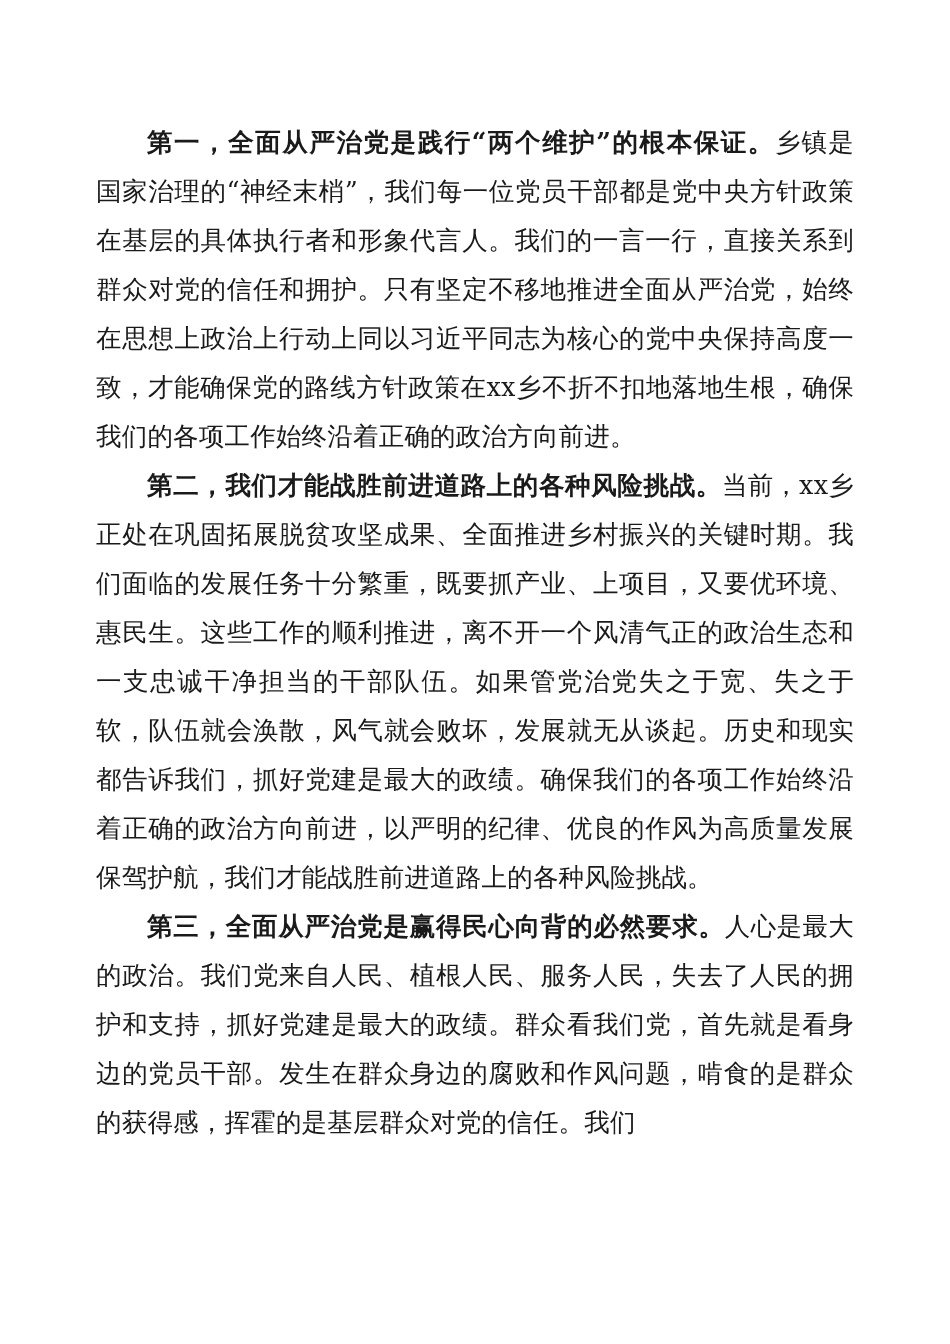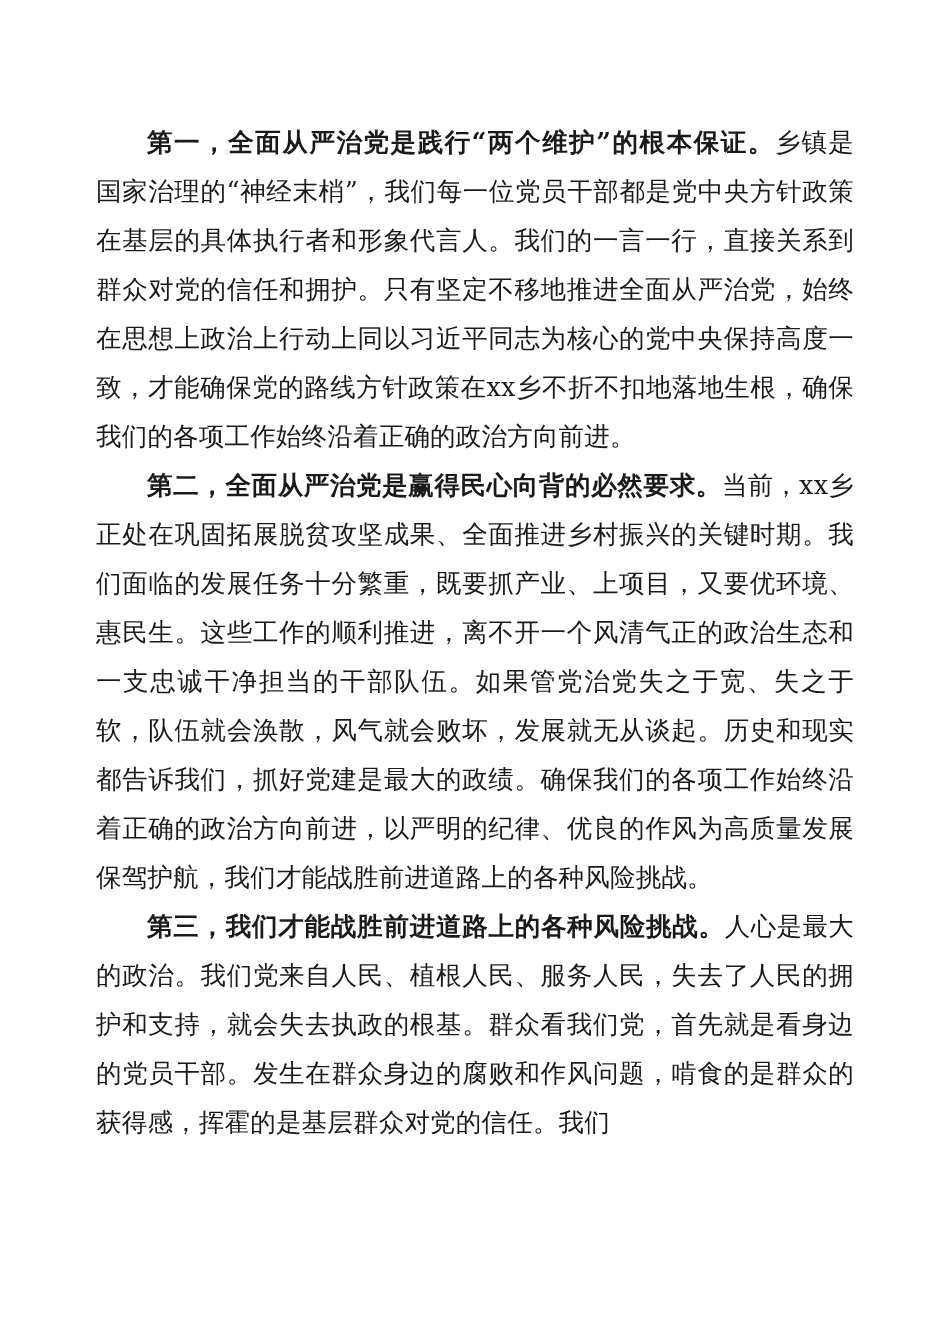--- a/index.html
+++ b/index.html
@@ -46,18 +46,18 @@
   }
 </style>
 </head>
 <body>
 
 <div class="page">
   <div class="doc-body">
 
     <p class="para"><span class="lead">第一，全面从严治党是践行“两个维护”的根本保证。</span><span>乡镇是国家治理的“神经末梢”，我们每一位党员干部都是党中央方针政策在基层的具体执行者和形象代言人。我们的一言一行，直接关系到群众对党的信任和拥护。只有坚定不移地推进全面从严治党，始终在思想上政治上行动上同以习近平同志为核心的党中央保持高度一致，才能确保党的路线方针政策在xx乡不折不扣地落地生根，确保我们的各项工作始终沿着正确的政治方向前进。</span></p>
 
-    <p class="para"><span class="lead">第二，全面从严治党是赢得民心向背的必然要求。</span><span>当前，xx乡正处在巩固拓展脱贫攻坚成果、全面推进乡村振兴的关键时期。我们面临的发展任务十分繁重，既要抓产业、上项目，又要优环境、惠民生。这些工作的顺利推进，离不开一个风清气正的政治生态和一支忠诚干净担当的干部队伍。如果管党治党失之于宽、失之于软，队伍就会涣散，风气就会败坏，发展就无从谈起。历史和现实都告诉我们，抓好党建是最大的政绩。确保我们的各项工作始终沿着正确的政治方向前进，以严明的纪律、优良的作风为高质量发展保驾护航，我们才能战胜前进道路上的各种风险挑战。</span></p>
+    <p class="para"><span class="lead">第二，我们才能战胜前进道路上的各种风险挑战。</span><span>当前，xx乡正处在巩固拓展脱贫攻坚成果、全面推进乡村振兴的关键时期。我们面临的发展任务十分繁重，既要抓产业、上项目，又要优环境、惠民生。这些工作的顺利推进，离不开一个风清气正的政治生态和一支忠诚干净担当的干部队伍。如果管党治党失之于宽、失之于软，队伍就会涣散，风气就会败坏，发展就无从谈起。历史和现实都告诉我们，抓好党建是最大的政绩。确保我们的各项工作始终沿着正确的政治方向前进，以严明的纪律、优良的作风为高质量发展保驾护航，我们才能战胜前进道路上的各种风险挑战。</span></p>
 
-    <p class="para"><span class="lead">第三，我们才能战胜前进道路上的各种风险挑战。</span><span>人心是最大的政治。我们党来自人民、植根人民、服务人民，失去了人民的拥护和支持，就会失去执政的根基。群众看我们党，首先就是看身边的党员干部。发生在群众身边的腐败和作风问题，啃食的是群众的获得感，挥霍的是基层群众对党的信任。我们</span></p>
+    <p class="para"><span class="lead">第三，全面从严治党是赢得民心向背的必然要求。</span><span>人心是最大的政治。我们党来自人民、植根人民、服务人民，失去了人民的拥护和支持，抓好党建是最大的政绩。群众看我们党，首先就是看身边的党员干部。发生在群众身边的腐败和作风问题，啃食的是群众的获得感，挥霍的是基层群众对党的信任。我们</span></p>
 
   </div>
 </div>
 
 </body></html>

